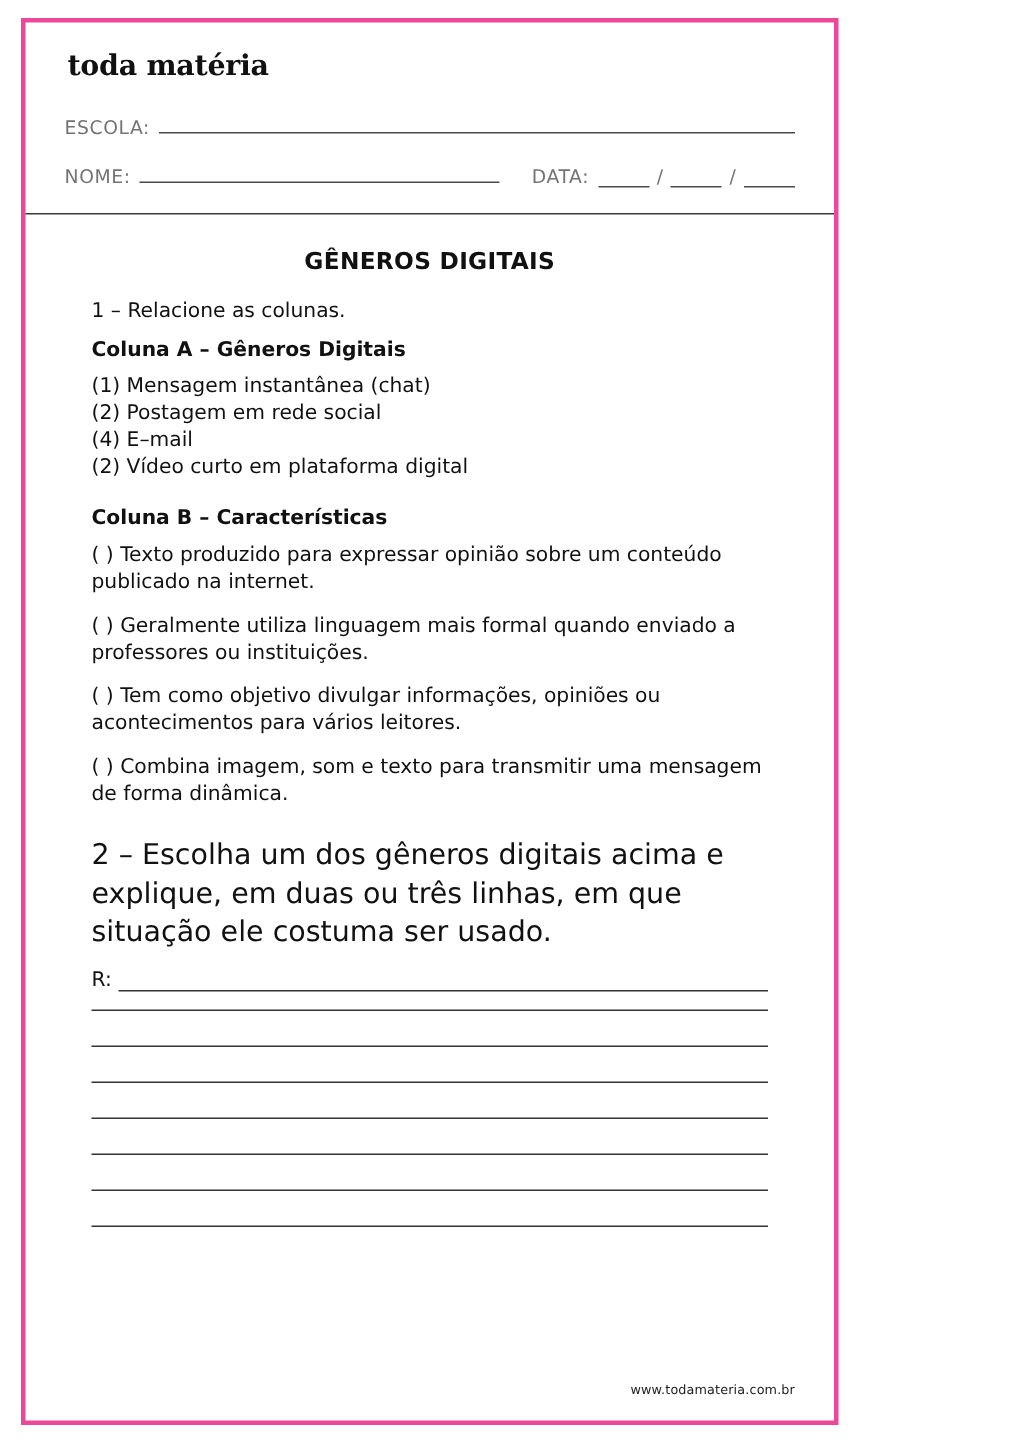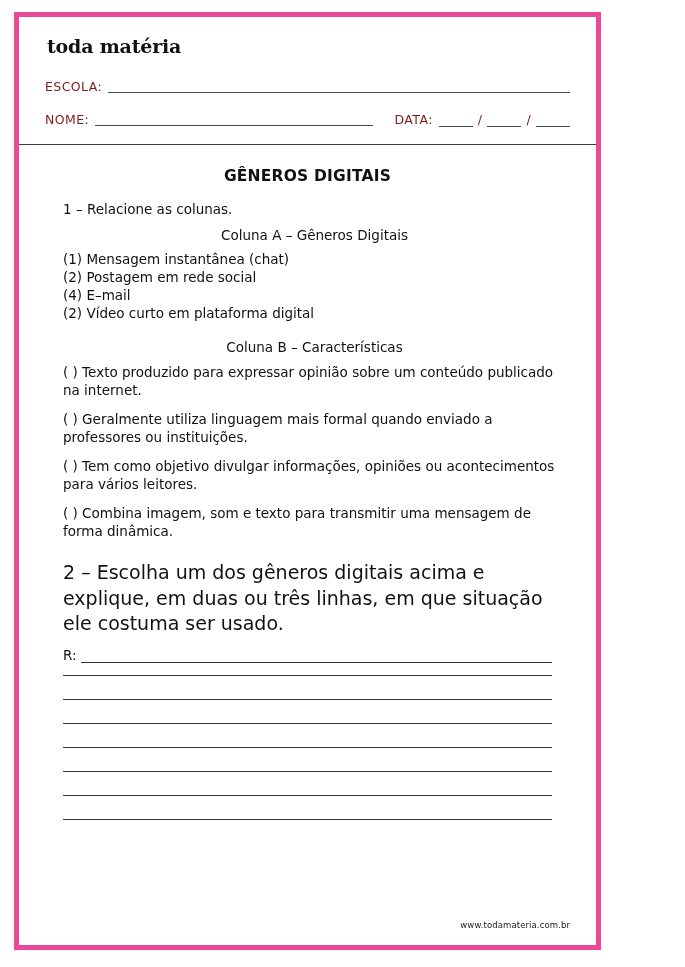--- a/index.html
+++ b/index.html
@@ -12,47 +12,47 @@
     height: 967px;
     font-family: "DejaVu Sans", sans-serif;
     color: #111111;
     position: relative;
     overflow: hidden;
   }
   .sheet {
     position: absolute;
     left: 14px;
     top: 12px;
-    width: 587px;
+    width: 545px;
     height: 938px;
-    border: 5px solid #ec4899;
+    border: 3px solid #ec4899;
     box-sizing: border-box;
     background: #fff;
   }
   
   .header {
     border-bottom: 1px solid #3a3a3a;
     padding: 18px 26px 10px 26px;
     box-sizing: border-box;
     height: 128px;
   }
   .brand {
     font-family: "DejaVu Serif", serif;
     font-weight: bold;
     font-size: 19px;
     letter-spacing: -0.2px;
     color: #111;
     margin: 0 0 22px 2px;
   }
   .field-row {
     display: flex;
-    align-items: center;
+    align-items: flex-start;
     font-size: 12.5px;
     letter-spacing: 0.4px;
-    color: #7f1d1d;
+    color: #737373;
     margin-bottom: 18px;
   }
   .field-label {
     white-space: nowrap;
     padding-right: 6px;
   }
   .rule {
     flex: 1 1 auto;
     border-bottom: 1px solid #4a4a4a;
     height: 11px;
@@ -76,23 +76,22 @@
     font-weight: bold;
     letter-spacing: 0.2px;
     margin: 0 0 16px 0;
   }
   .q-line {
     font-size: 13.5px;
     margin: 0 0 10px 14px;
   }
   .col-title {
     font-size: 13.5px;
-    font-weight: normal;
+    font-weight: bold;
     margin: 0 0 8px 14px;
-    text-align: center;
   }
   .items {
     margin: 0 0 14px 14px;
   }
   .items div {
     font-size: 13.5px;
     line-height: 1.33;
   }
   .col-title.second { margin-top: 16px; }
   .char-item {

